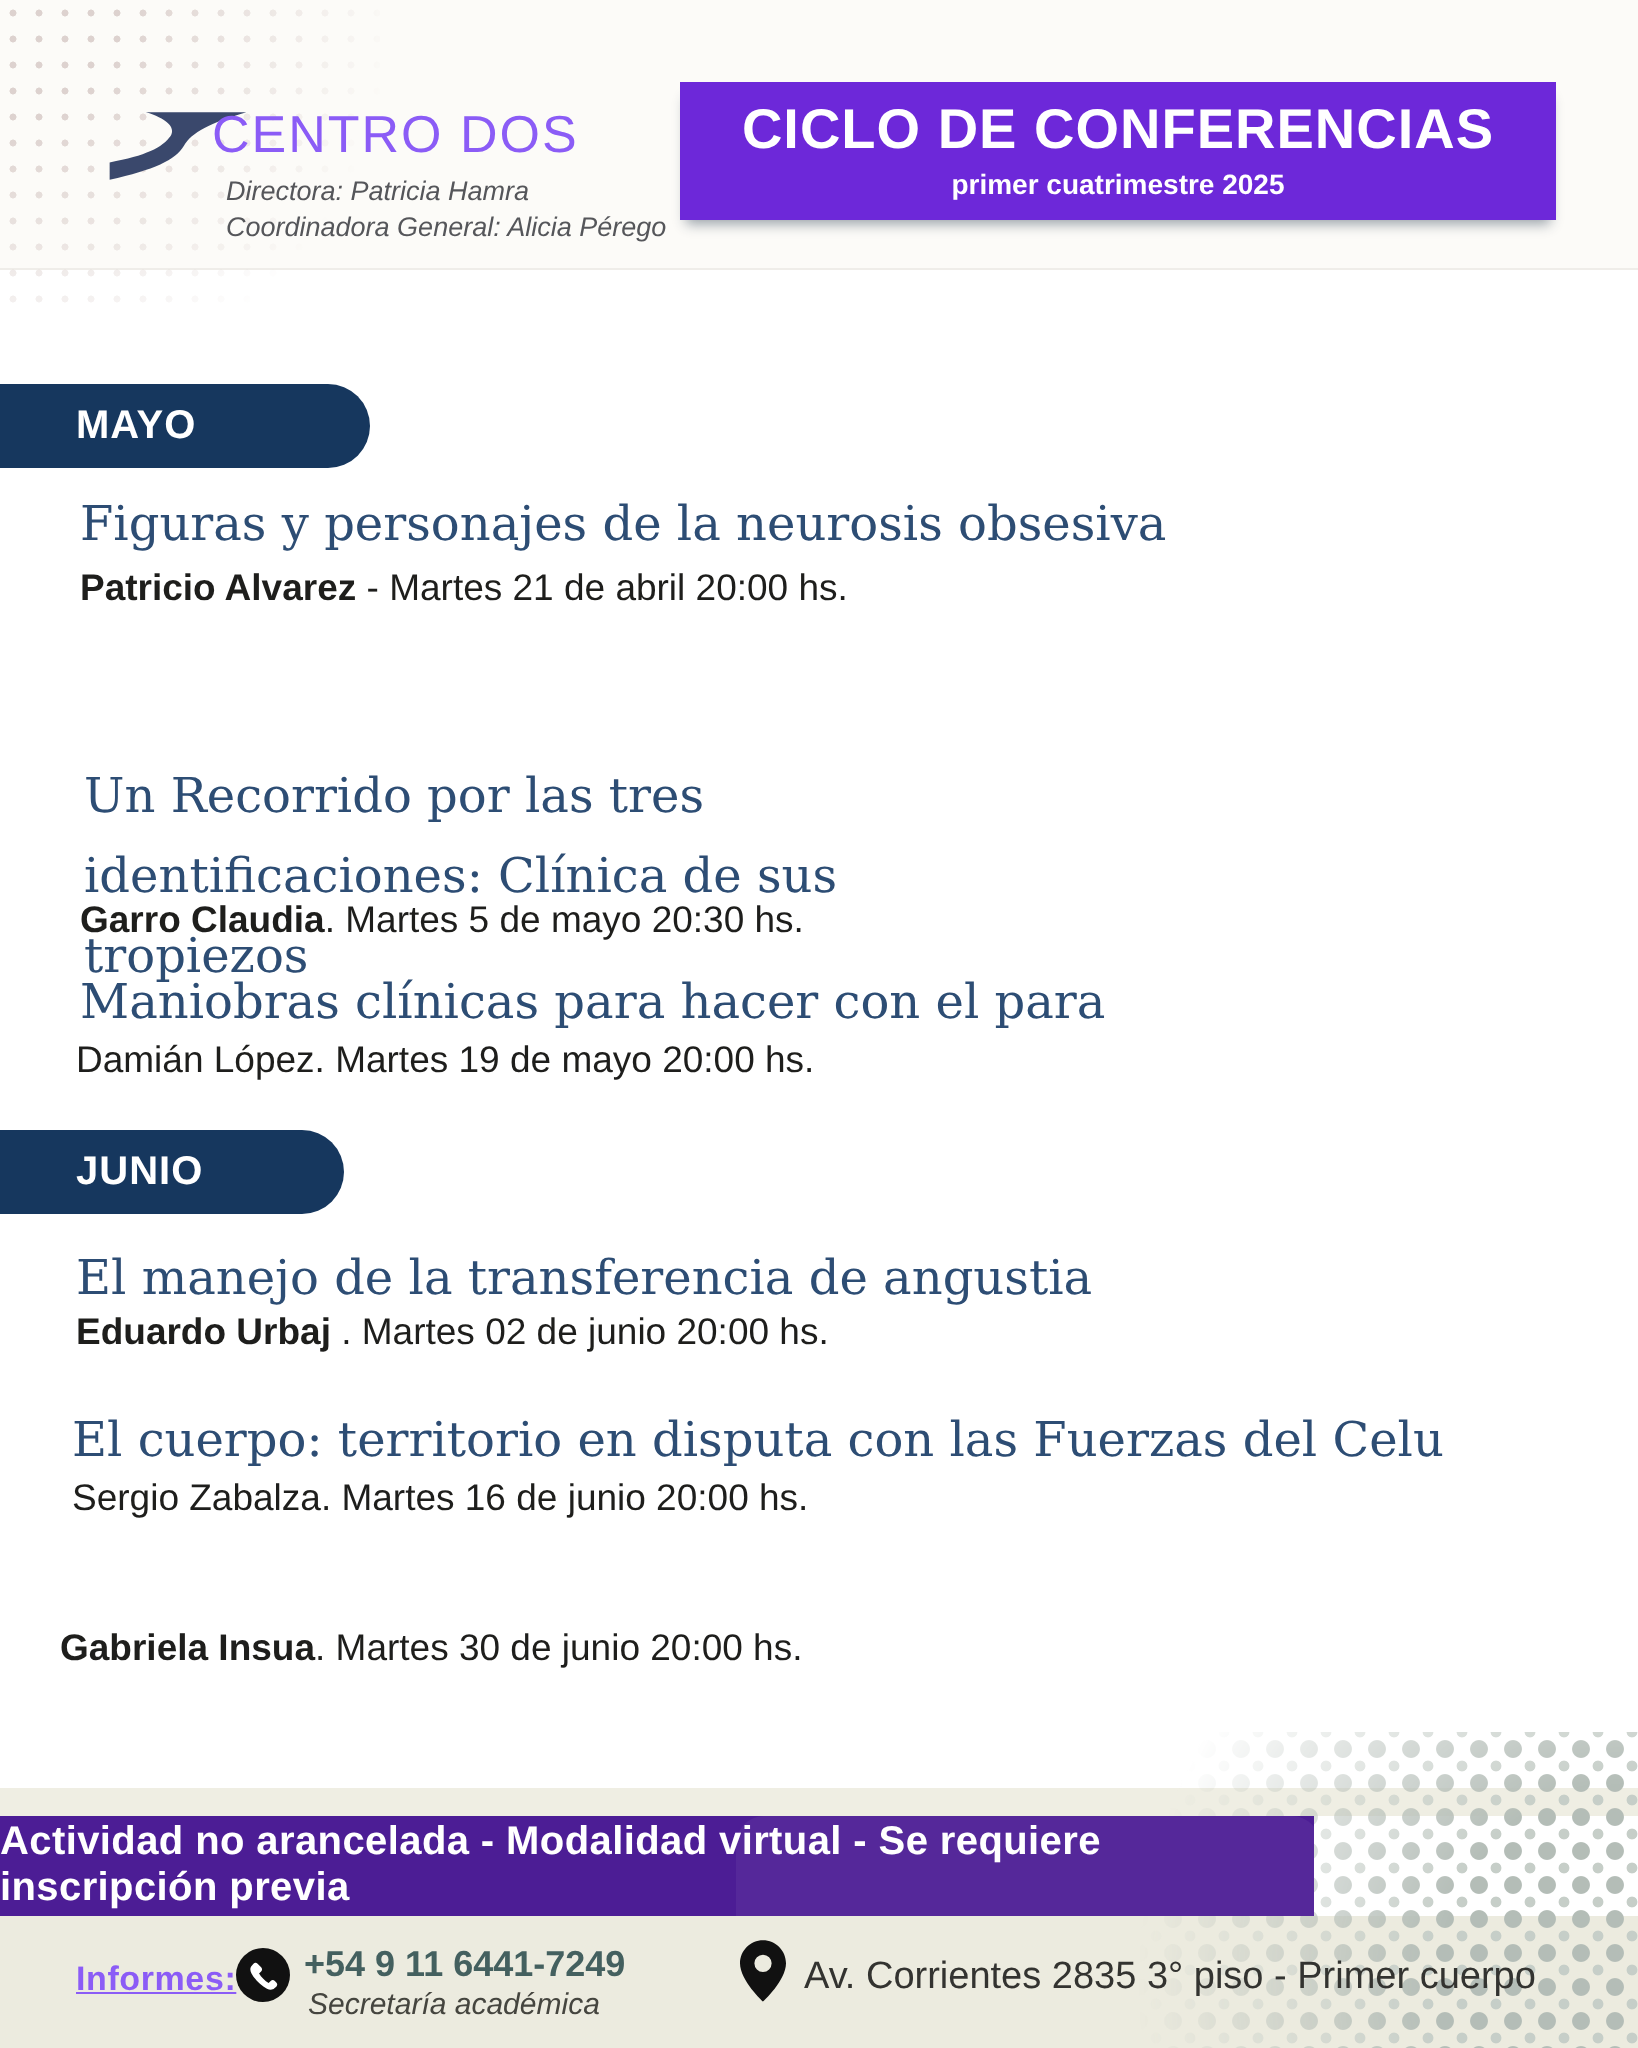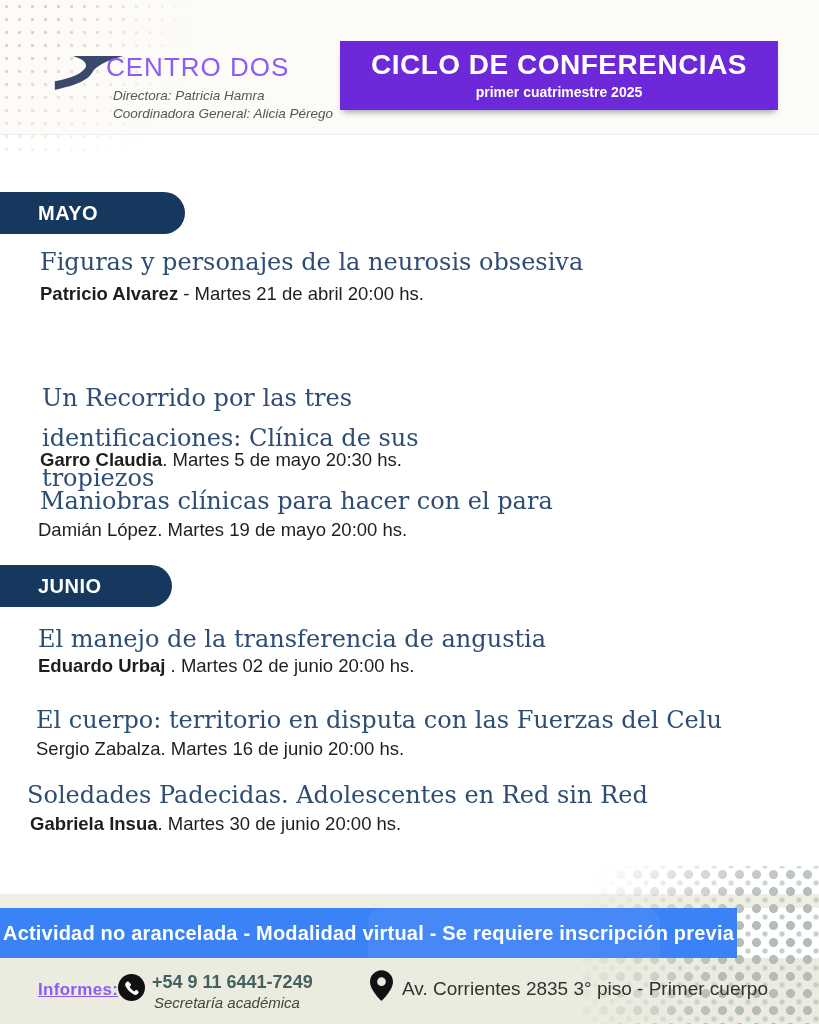--- a/index.html
+++ b/index.html
@@ -53,21 +53,21 @@
   .ev-title{
     position:absolute;font-family:"DejaVu Serif","Liberation Serif",serif;
     font-size:24px;color:#2d4d74;line-height:40px;white-space:nowrap;
   }
   .ev-title.wrap{white-space:normal;width:480px;}
   .ev-meta{position:absolute;font-size:18.5px;color:#1e1e1c;white-space:nowrap;}
   .ev-meta .sp{font-weight:bold;}
   .ev-meta .sp.reg{font-weight:normal;}
   
   .pre-strip{position:absolute;left:0;top:894px;width:819px;height:14px;background:#efeee3;z-index:0;}
-  .band{position:absolute;left:0;top:908px;width:737px;height:50px;background:#3b82f6;z-index:2;}
+  .band{position:absolute;left:0;top:908px;width:657px;height:50px;background:#4c1d95;z-index:2;}
   .band-tab{position:absolute;left:368px;top:0;width:292px;height:50px;background:rgba(255,255,255,.05);border-radius:14px 14px 0 0;}
   .band-text{
     position:absolute;left:0;top:0;width:100%;height:100%;
     display:flex;align-items:center;justify-content:center;
     color:#ffffff;font-size:20px;font-weight:bold;letter-spacing:.2px;
   }
   .bottom-bar{position:absolute;left:0;top:958px;width:819px;height:66px;background:#ecebdf;z-index:0;}
   .informes{
     position:absolute;left:38px;top:980px;font-size:17px;font-weight:600;color:#8b5cf6;
     text-decoration:underline;letter-spacing:.3px;z-index:3;
@@ -119,21 +119,20 @@
     <span>JUNIO</span>
   </div>
   <div class="ev-title" style="left:38px;top:619px;">El manejo de la transferencia de angustia</div>
   <div class="ev-meta" style="left:38px;top:655px;">
     <span class="sp">Eduardo Urbaj</span><span> . Martes 02 de junio 20:00 hs.</span>
   </div>
   <div class="ev-title" style="left:36px;top:700px;">El cuerpo: territorio en disputa con las Fuerzas del Celu</div>
   <div class="ev-meta" style="left:36px;top:738px;">
     <span class="sp reg">Sergio Zabalza</span><span>. Martes 16 de junio 20:00 hs.</span>
   </div>
-  <div class="ev-title" style="left:27px;top:775px;">Soledades Padecidas. Adolescentes en Red sin Red</div>
   <div class="ev-meta" style="left:30px;top:813px;">
     <span class="sp">Gabriela Insua</span><span>. Martes 30 de junio 20:00 hs.</span>
   </div>
 
   <div class="pre-strip"></div>
   <div class="bottom-bar"></div>
   <div class="dots-br"></div>
 
   <div class="band">
     <div class="band-tab"></div>

